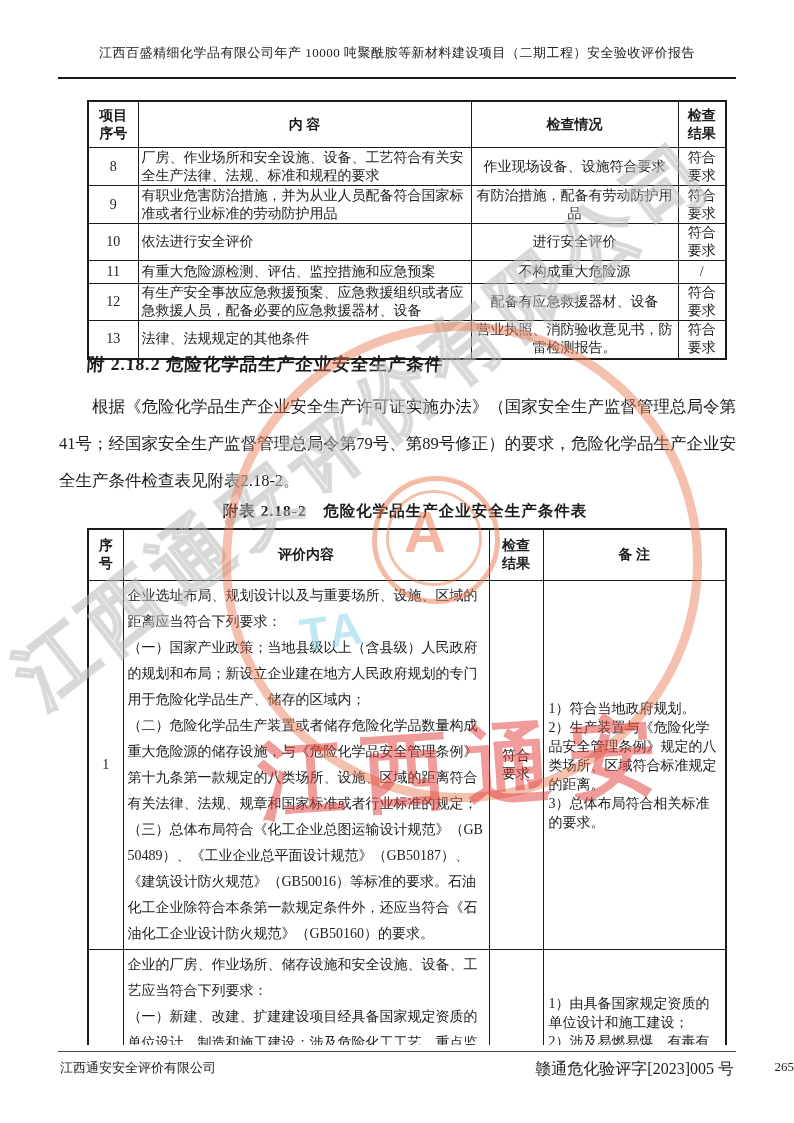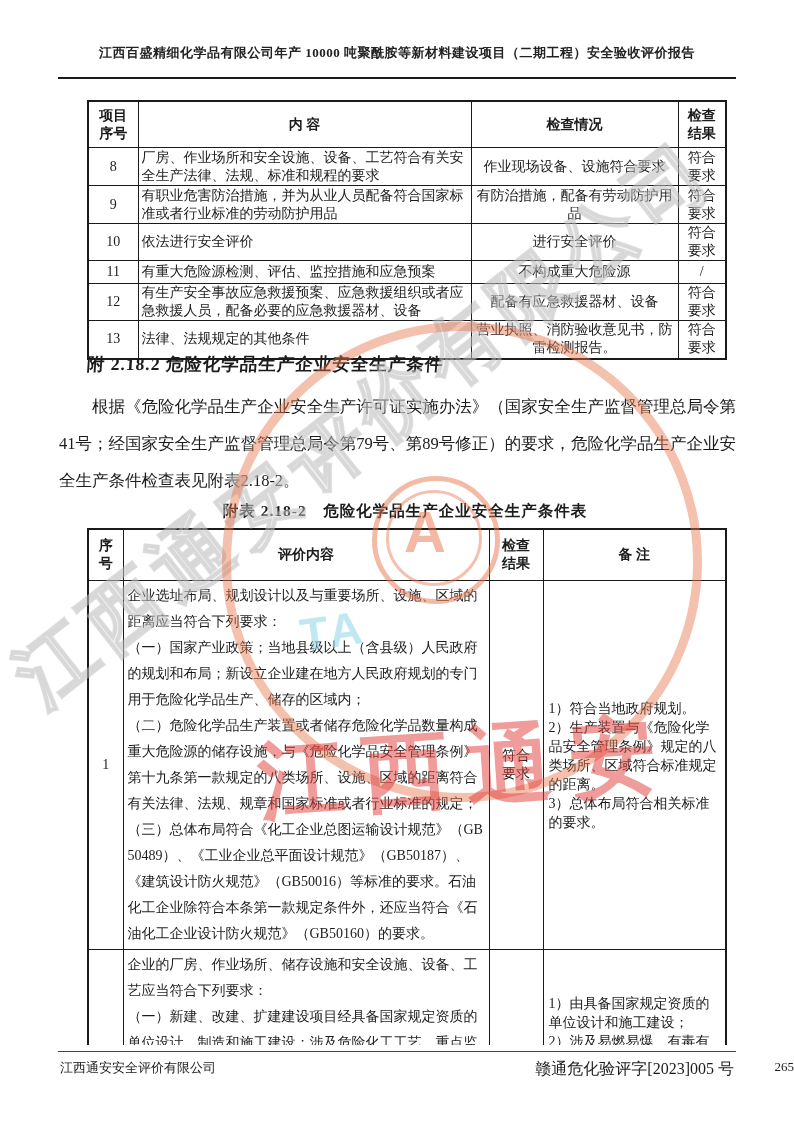--- a/index.html
+++ b/index.html
@@ -1,21 +1,21 @@
 <!DOCTYPE html>
 <html><head>
 <meta charset="utf-8">
 <style>
   html,body{margin:0;padding:0;background:#e8e8e8;}
   .page{position:relative;width:794px;height:1123px;background:#ffffff;margin:0 auto;
         font-family:"Liberation Serif","DejaVu Serif",serif;color:#1c1c1c;overflow:hidden;}
 
   
   .doc-header{position:absolute;top:44px;left:0;width:100%;text-align:center;
-              font-size:13px;letter-spacing:.5px;color:#222;font-weight:bold;}
+              font-size:13px;letter-spacing:.5px;color:#222;}
   .header-rule{position:absolute;top:77px;left:58px;width:678px;height:2px;background:#1a1a1a;}
 
   
   table{border-collapse:collapse;table-layout:fixed;}
   th,td{border:1.4px solid #1a1a1a;font-size:14px;line-height:18px;padding:0 3px;
         vertical-align:middle;overflow:hidden;}
   th{font-weight:bold;text-align:center;white-space:pre-line;}
   .c{text-align:center;}
   .l{text-align:left;}
   .pre{white-space:pre-wrap;word-break:break-all;}

